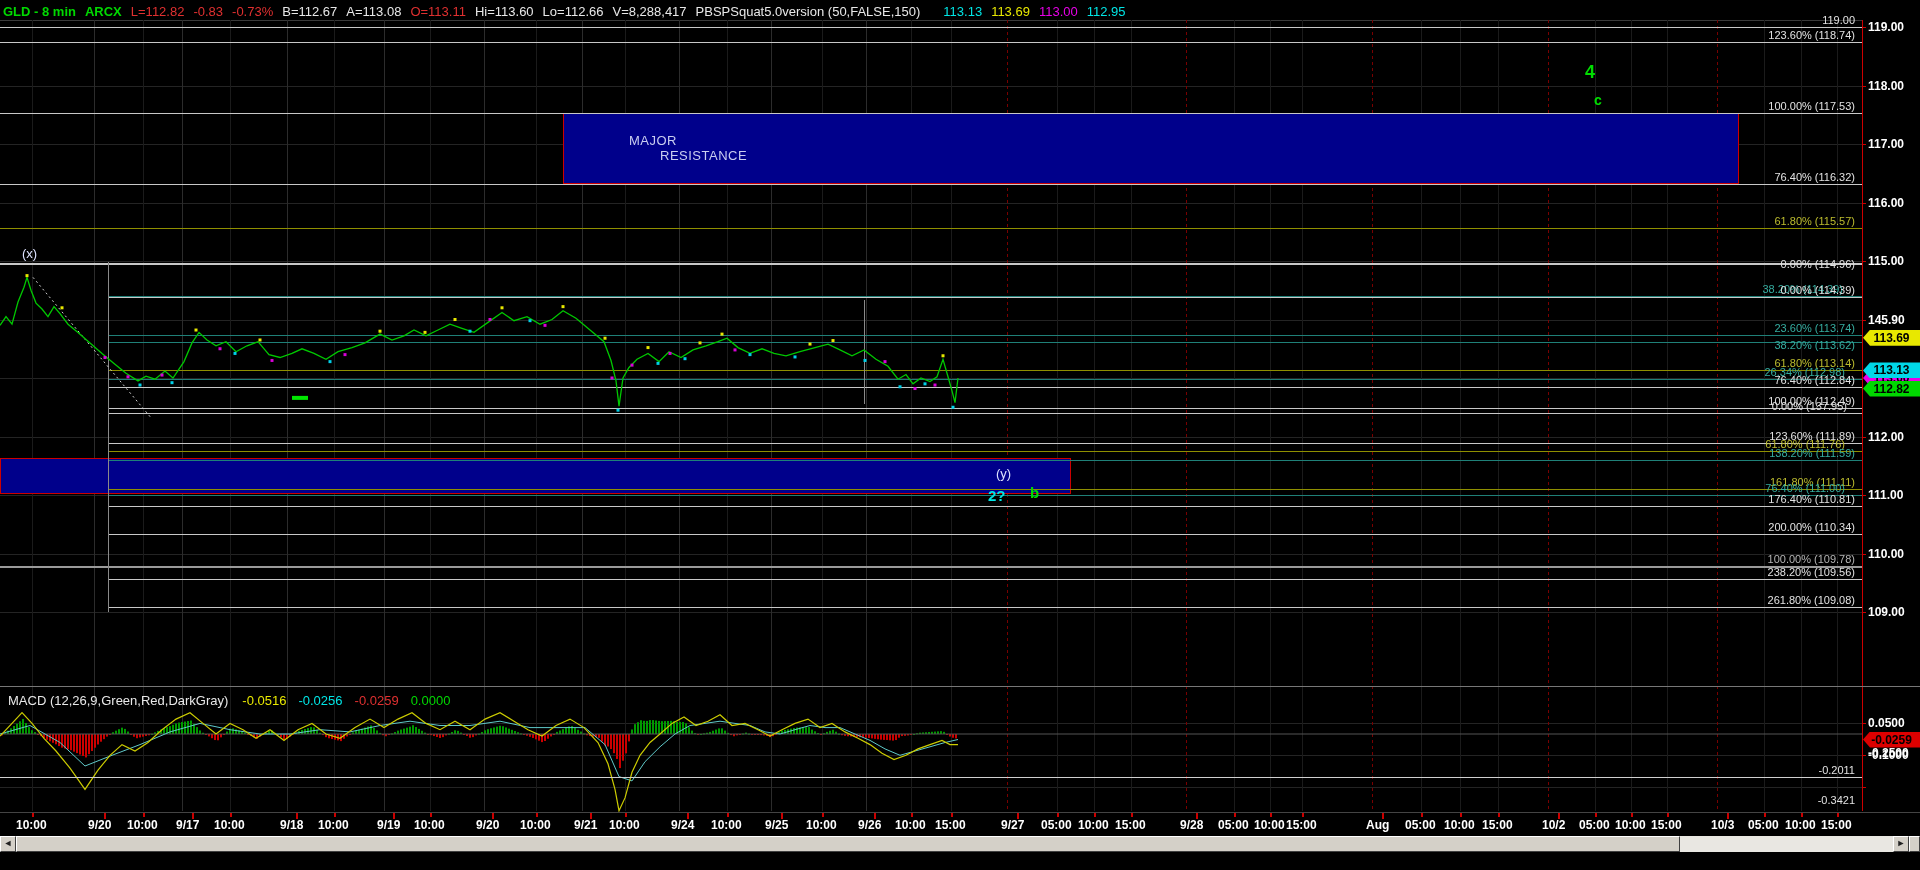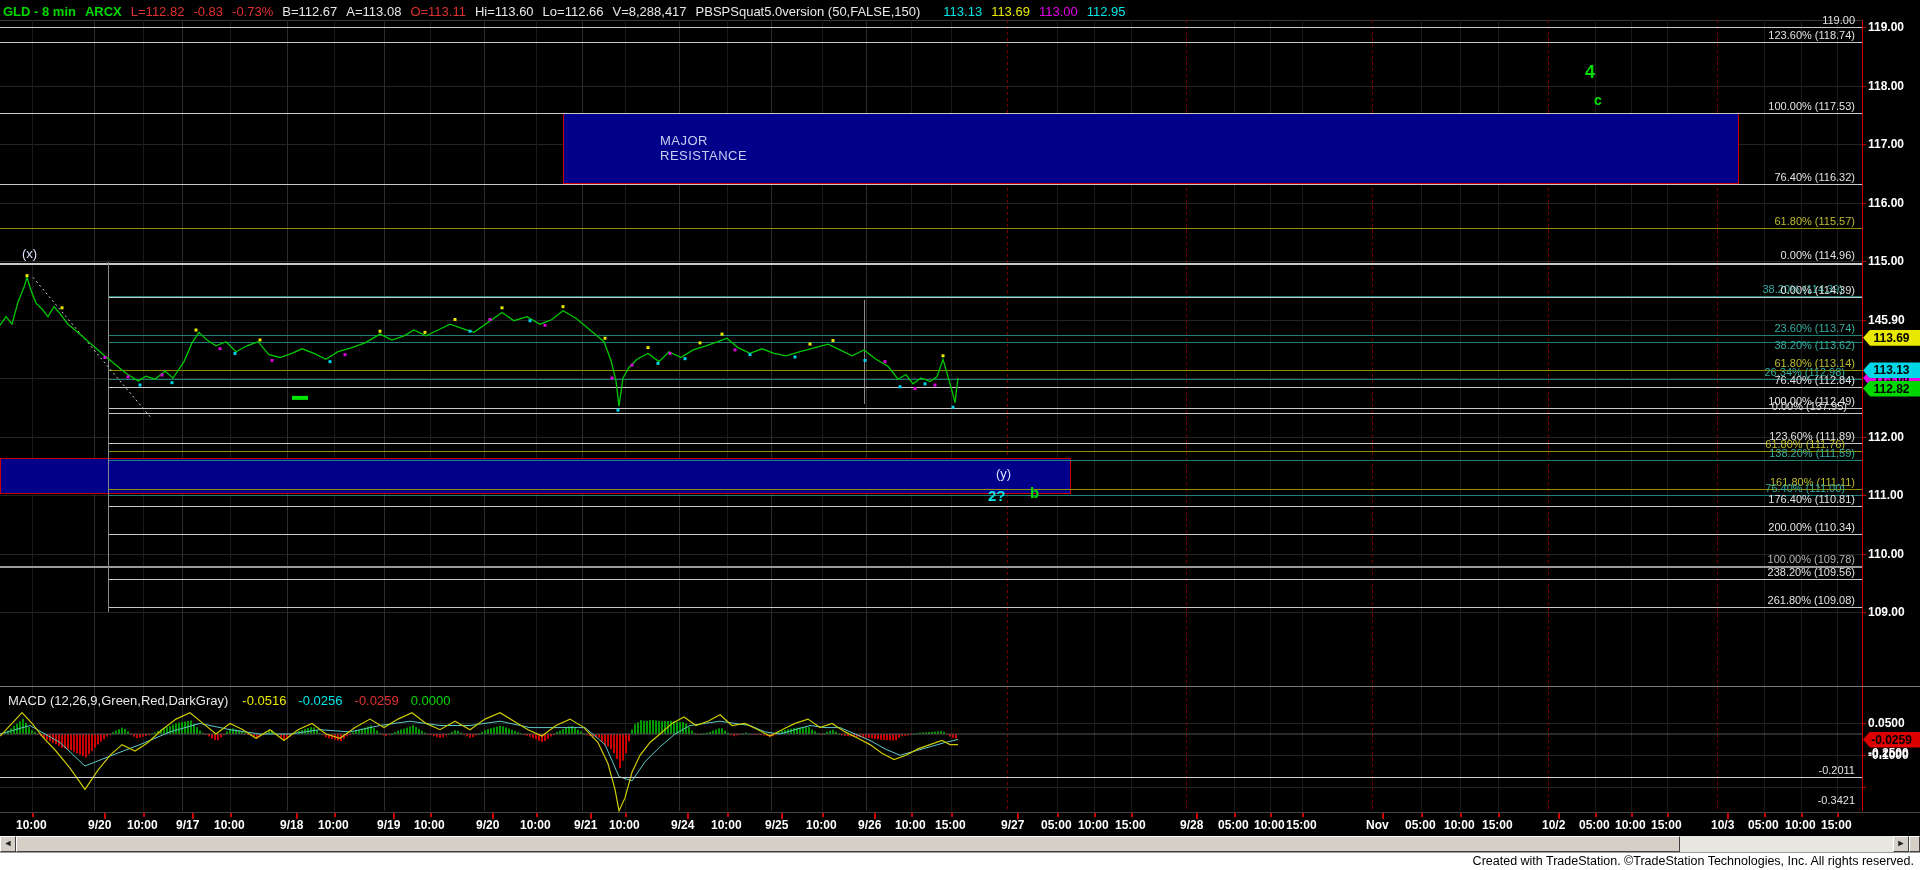--- a/index.html
+++ b/index.html
@@ -490,28 +490,28 @@
       <rect x="630.5" y="363.63000000000005" width="3" height="3" fill="#d800d8"></rect>
       <rect x="668.5" y="351.9299999999999" width="3" height="3" fill="#d800d8"></rect>
       <rect x="733.5" y="348.4199999999998" width="3" height="3" fill="#d800d8"></rect>
       <rect x="883.5" y="360.11999999999995" width="3" height="3" fill="#d800d8"></rect>
       <rect x="913.5" y="387.0300000000004" width="3" height="3" fill="#d800d8"></rect>
       <rect x="933.5" y="383.52000000000027" width="3" height="3" fill="#d800d8"></rect>
       <rect x="292" y="395.8900000000002" width="16" height="4" fill="#00e800"></rect>
     </svg>
 
   <div class="abs" id="overlaylayer" style="left:0;top:0;width:1920px;height:870px;pointer-events:none;">
-      <div class="boxtext" style="left: 660px; top: 133px;">MAJOR</div>
+      <div class="boxtext" style="left: 629px; top: 133px;">MAJOR</div>
       <div class="boxtext" style="left: 660px; top: 148px;">RESISTANCE</div>
       <div class="fiblabel" style="right: 65px; top: 14px; color: rgb(226, 226, 226);">119.00</div>
       <div class="fiblabel" style="right: 65px; top: 29.21px; color: rgb(226, 226, 226);">123.60% (118.74)</div>
       <div class="fiblabel" style="right: 65px; top: 99.995px; color: rgb(226, 226, 226);">100.00% (117.53)</div>
       <div class="fiblabel" style="right: 65px; top: 170.78px; color: rgb(226, 226, 226);">76.40% (116.32)</div>
       <div class="fiblabel" style="right: 65px; top: 214.655px; color: rgb(188, 188, 46);">61.80% (115.57)</div>
-      <div class="fiblabel" style="right: 65px; top: 249px; color: rgb(226, 226, 226);">0.00% (114.96)</div>
+      <div class="fiblabel" style="right: 65px; top: 258px; color: rgb(226, 226, 226);">0.00% (114.96)</div>
       <div class="fiblabel" style="right: 77px; top: 282.515px; color: rgb(53, 173, 160);">38.20% (114.39)</div>
       <div class="fiblabel" style="right: 65px; top: 283.685px; color: rgb(226, 226, 226);">0.00% (114.39)</div>
       <div class="fiblabel" style="right: 65px; top: 321.71px; color: rgb(53, 173, 160);">23.60% (113.74)</div>
       <div class="fiblabel" style="right: 65px; top: 339px; color: rgb(53, 173, 160);">38.20% (113.62)</div>
       <div class="fiblabel" style="right: 65px; top: 356.81px; color: rgb(188, 188, 46);">61.80% (113.14)</div>
       <div class="fiblabel" style="right: 75px; top: 366.17px; color: rgb(53, 173, 160);">26.34% (112.98)</div>
       <div class="fiblabel" style="right: 65px; top: 374.36px; color: rgb(226, 226, 226);">76.40% (112.84)</div>
       <div class="fiblabel" style="right: 65px; top: 394.835px; color: rgb(226, 226, 226);">100.00% (112.49)</div>
       <div class="fiblabel" style="right: 73px; top: 400.1px; color: rgb(226, 226, 226);">0.00% (137.95)</div>
       <div class="fiblabel" style="right: 65px; top: 429.935px; color: rgb(226, 226, 226);">123.60% (111.89)</div>
@@ -586,21 +586,21 @@
       <div class="tlabel" style="left: 1115px; top: 5px;">15:00</div>
       <div class="vline" style="left: 1131px; top: 0px; height: 4px; background: rgb(204, 0, 0); width: 2px;"></div>
       <div class="tlabel" style="left: 1180px; top: 5px;">9/28</div>
       <div class="vline" style="left: 1196px; top: 0px; height: 6px; background: rgb(204, 0, 0); width: 2px;"></div>
       <div class="tlabel" style="left: 1218px; top: 5px;">05:00</div>
       <div class="vline" style="left: 1234px; top: 0px; height: 4px; background: rgb(204, 0, 0); width: 2px;"></div>
       <div class="tlabel" style="left: 1254px; top: 5px;">10:00</div>
       <div class="vline" style="left: 1270px; top: 0px; height: 4px; background: rgb(204, 0, 0); width: 2px;"></div>
       <div class="tlabel" style="left: 1286px; top: 5px;">15:00</div>
       <div class="vline" style="left: 1302px; top: 0px; height: 4px; background: rgb(204, 0, 0); width: 2px;"></div>
-      <div class="tlabel" style="left: 1366px; top: 5px;">Nov</div>
+      <div class="tlabel" style="left: 1366px; top: 5px;">Aug</div>
       <div class="vline" style="left: 1382px; top: 0px; height: 6px; background: rgb(204, 0, 0); width: 2px;"></div>
       <div class="tlabel" style="left: 1405px; top: 5px;">05:00</div>
       <div class="vline" style="left: 1421px; top: 0px; height: 4px; background: rgb(204, 0, 0); width: 2px;"></div>
       <div class="tlabel" style="left: 1444px; top: 5px;">10:00</div>
       <div class="vline" style="left: 1460px; top: 0px; height: 4px; background: rgb(204, 0, 0); width: 2px;"></div>
       <div class="tlabel" style="left: 1482px; top: 5px;">15:00</div>
       <div class="vline" style="left: 1498px; top: 0px; height: 4px; background: rgb(204, 0, 0); width: 2px;"></div>
       <div class="tlabel" style="left: 1542px; top: 5px;">10/2</div>
       <div class="vline" style="left: 1558px; top: 0px; height: 6px; background: rgb(204, 0, 0); width: 2px;"></div>
       <div class="tlabel" style="left: 1579px; top: 5px;">05:00</div>
@@ -619,23 +619,20 @@
       <div class="vline" style="left: 1837px; top: 0px; height: 4px; background: rgb(204, 0, 0); width: 2px;"></div>
     </div>
 
   <div id="hscroll">
       <div class="sbtn" style="left: 0px;">◄</div>
       <div class="sthumb" style="left: 16px; width: 1664px;"></div>
       <div class="sbtn" style="left: 1893px;">►</div>
       <div class="sbtn" style="left: 1909px; width: 11px;"></div>
     </div>
 
-  <div id="statusbar">
-    <span>Created with TradeStation. ©TradeStation Technologies, Inc. All rights reserved.</span>
-  </div>
 <div class="vline" style="left: 1862px; top: 20px; height: 791px; background: rgb(204, 0, 0);"></div>
     <div class="axtick" style="left: 1868px; top: 20px;">119.00</div>
     <div class="hline" style="left: 1862px; top: 27px; width: 4px; background: rgb(204, 0, 0);"></div>
     <div class="axtick" style="left: 1868px; top: 78.5px;">118.00</div>
     <div class="hline" style="left: 1862px; top: 85.5px; width: 4px; background: rgb(204, 0, 0);"></div>
     <div class="axtick" style="left: 1868px; top: 137px;">117.00</div>
     <div class="hline" style="left: 1862px; top: 144px; width: 4px; background: rgb(204, 0, 0);"></div>
     <div class="axtick" style="left: 1868px; top: 195.5px;">116.00</div>
     <div class="hline" style="left: 1862px; top: 202.5px; width: 4px; background: rgb(204, 0, 0);"></div>
     <div class="axtick" style="left: 1868px; top: 254px;">115.00</div>

